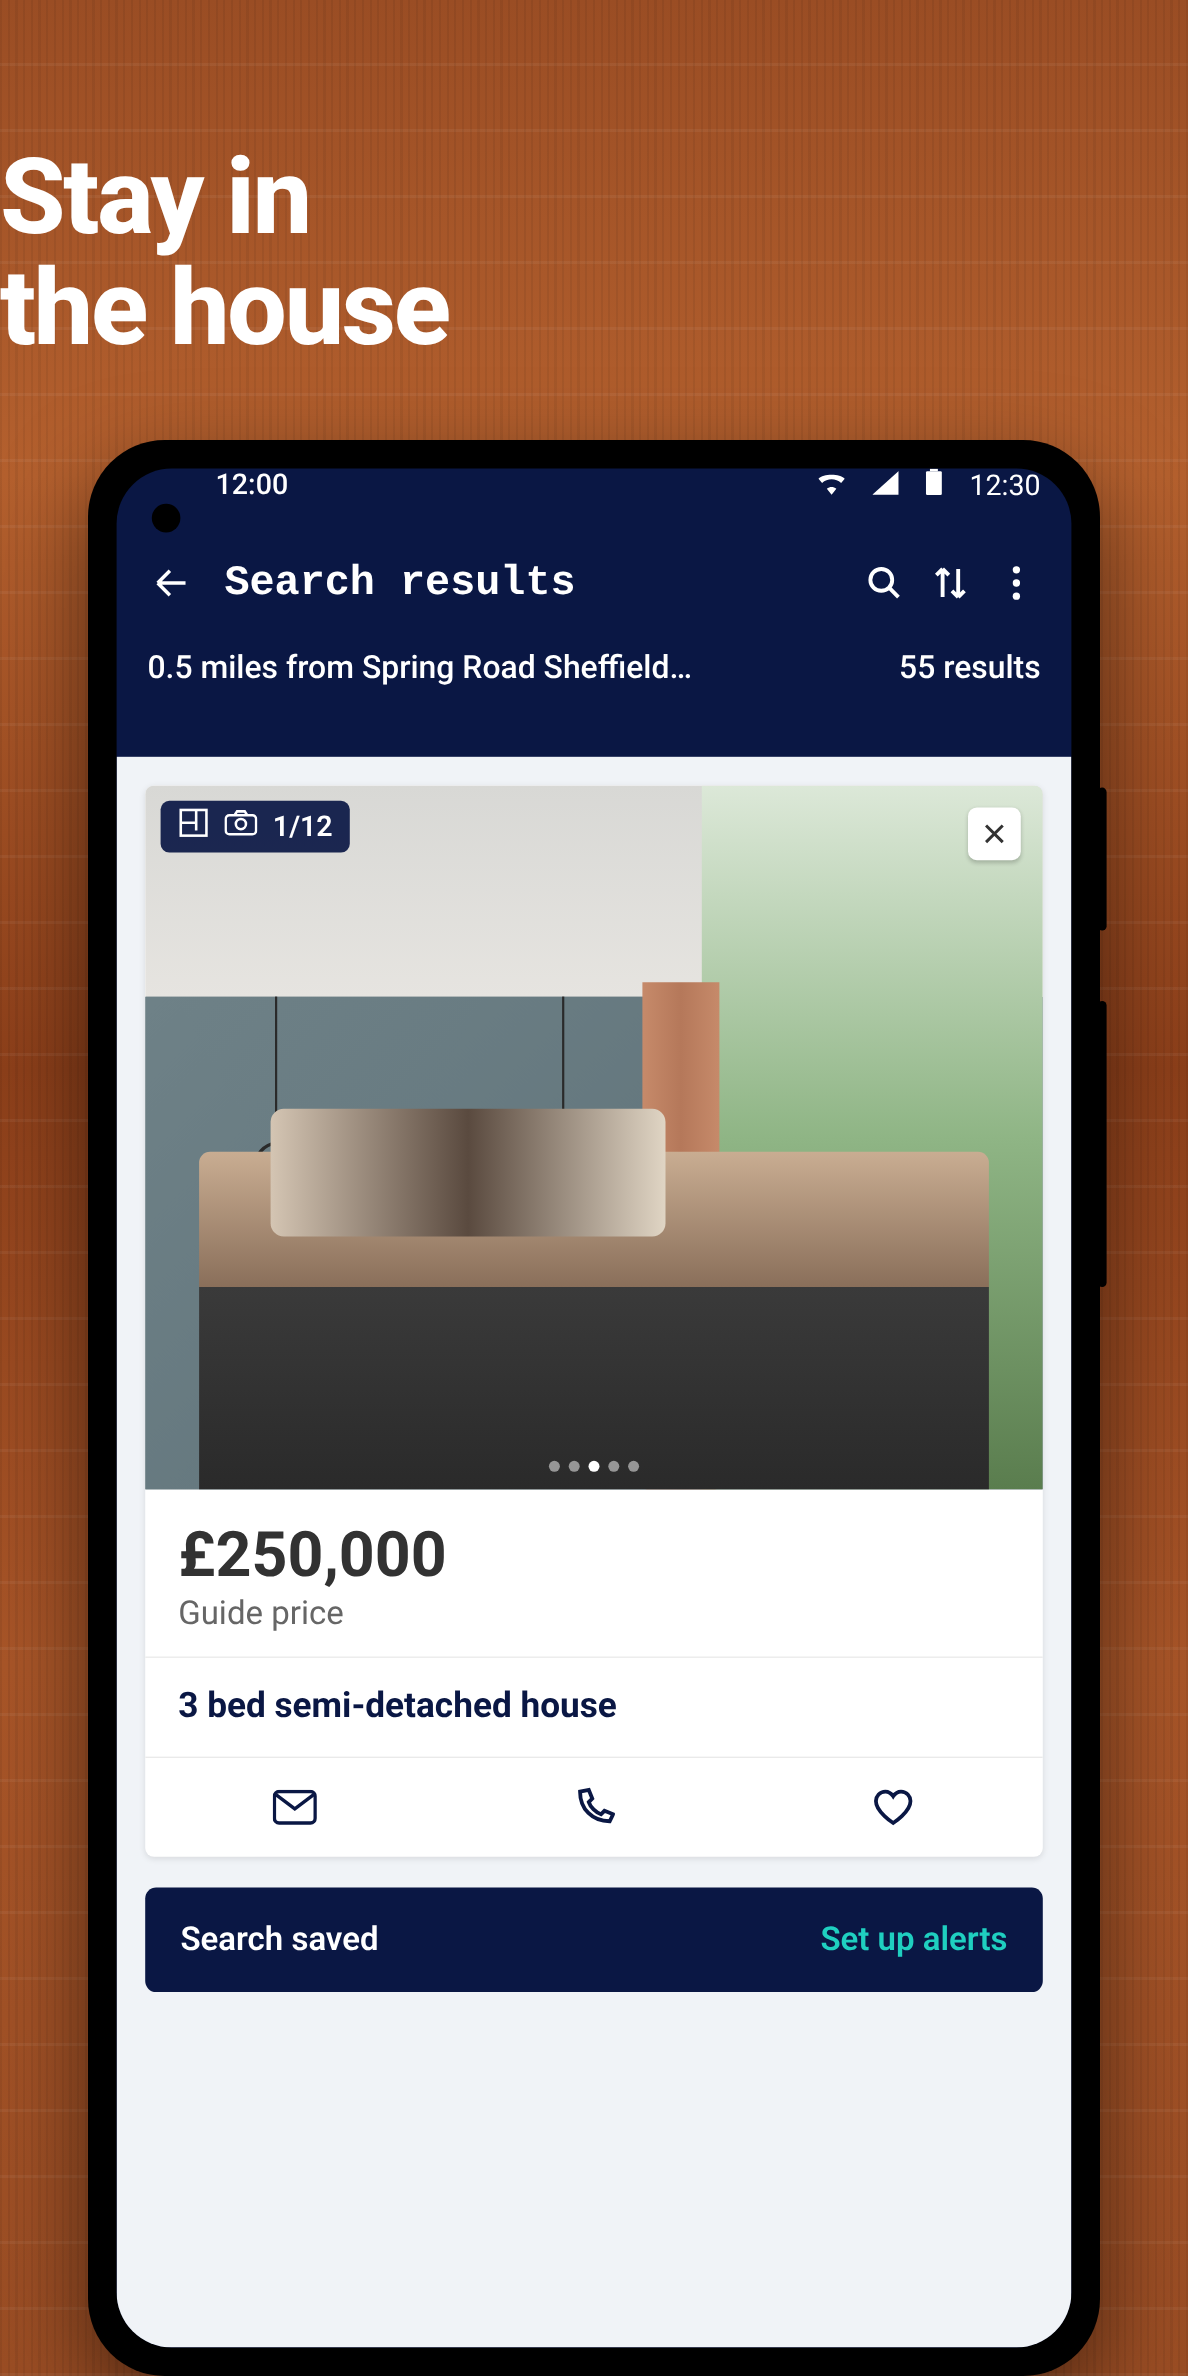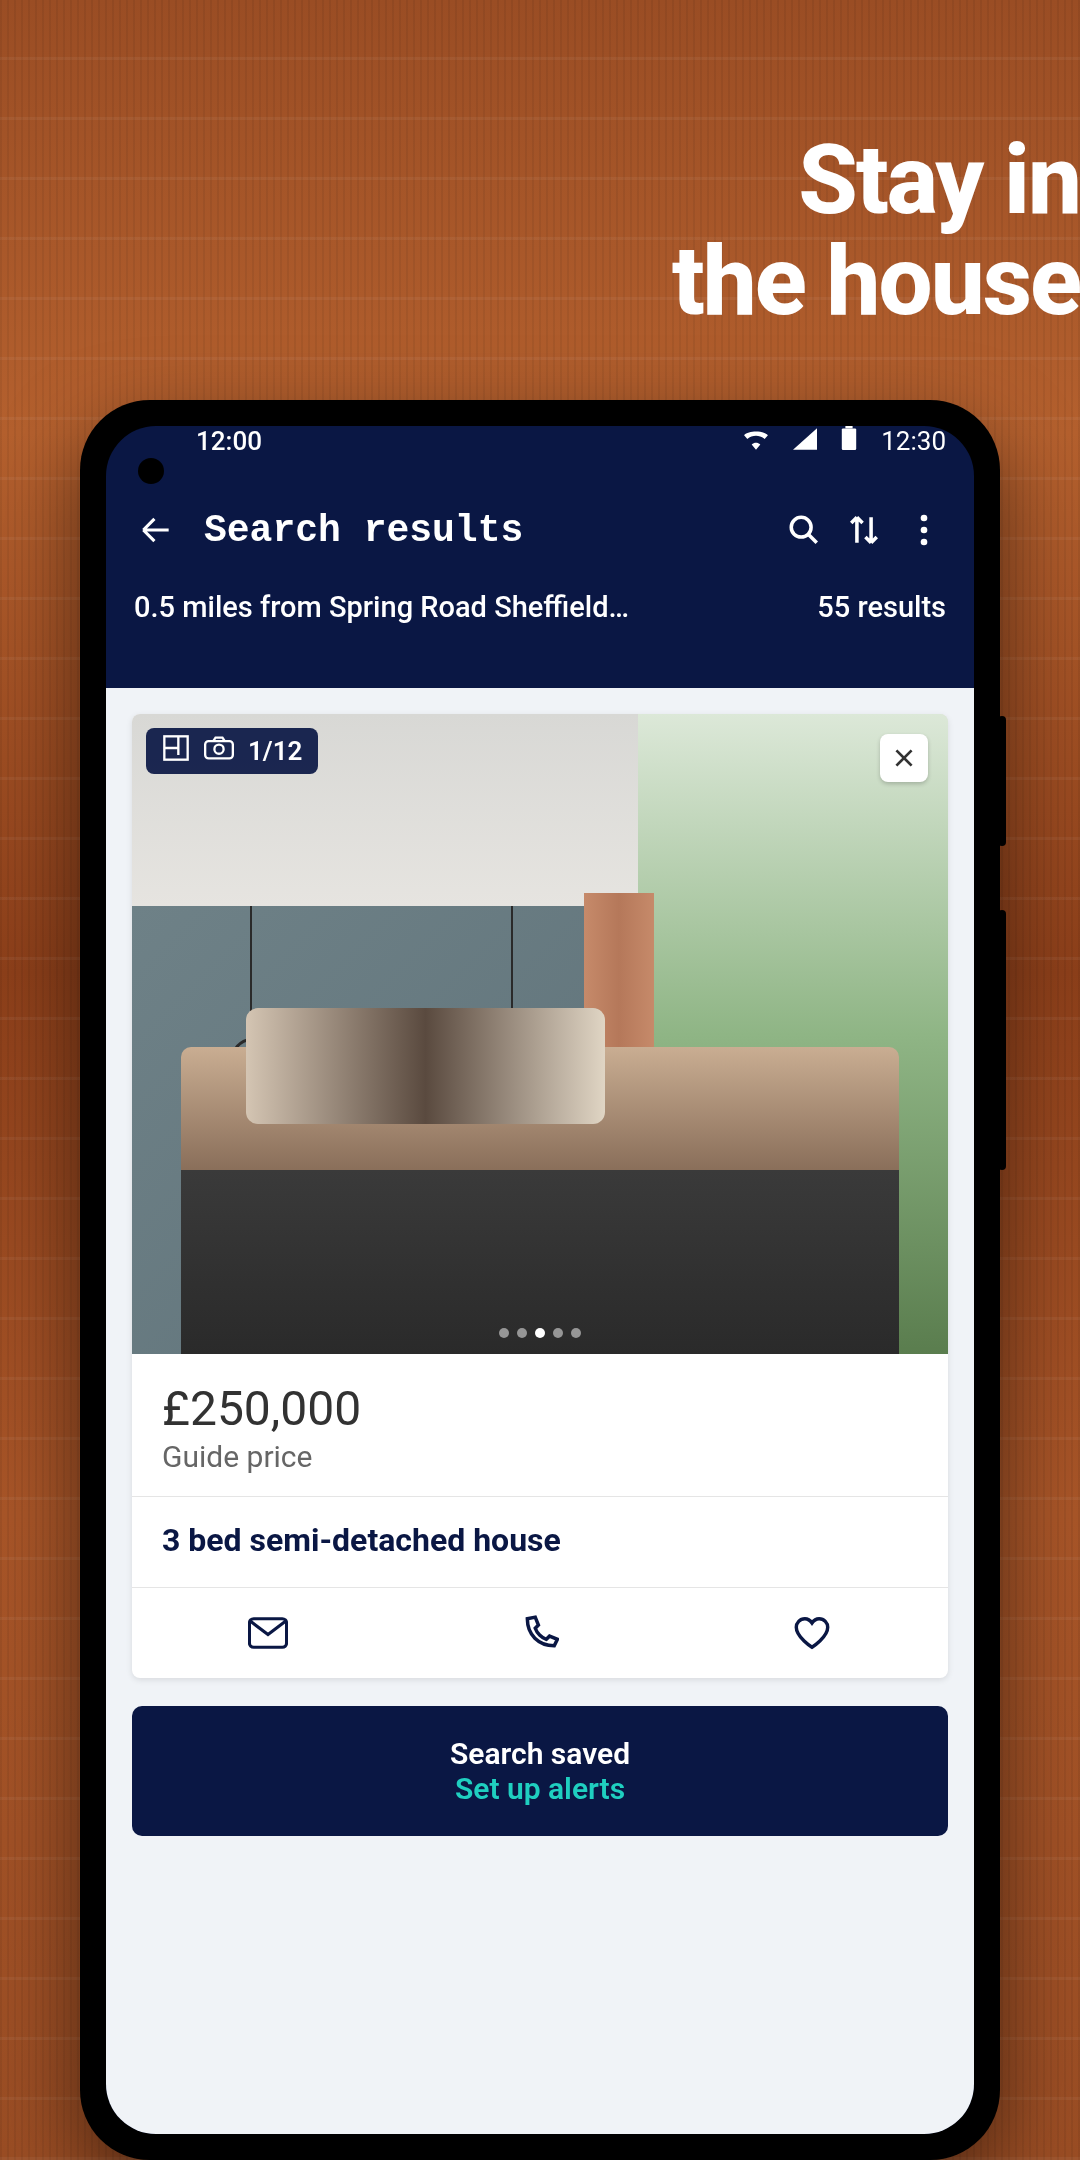--- a/index.html
+++ b/index.html
@@ -15,21 +15,21 @@
         rgba(0,0,0,0.06) 0px, rgba(0,0,0,0.06) 2px,
         transparent 2px, transparent 7px),
       repeating-linear-gradient(0deg,
         rgba(255,255,255,0.05) 0px, rgba(255,255,255,0.05) 3px,
         transparent 3px, transparent 60px),
       linear-gradient(180deg, #9a4d24 0%, #b4602e 20%, #8c3f1a 45%, #a85528 70%, #9a4d24 100%);
   }
   .promo-headline {
     position: absolute;
     top: 130px; left: 0; right: 0;
-    text-align: right;
+    text-align: left;
     color: #fff;
     font-weight: 800;
     font-size: 96px;
     line-height: 1.05;
     letter-spacing: -2px;
   }
   .phone-frame {
     position: absolute;
     left: 80px; top: 400px;
     width: 920px; height: 1760px;
@@ -120,33 +120,33 @@
     position: absolute; top: 20px; right: 20px;
     width: 48px; height: 48px; background: #fff; border-radius: 8px;
     display: flex; align-items: center; justify-content: center;
     box-shadow: 0 2px 4px rgba(0,0,0,0.2);
   }
   .dots { position: absolute; bottom: 16px; left: 50%; transform: translateX(-50%);
     display: flex; gap: 8px; }
   .dot { width: 10px; height: 10px; border-radius: 50%; background: rgba(255,255,255,0.5);}
   .dot.active { background: #fff; }
   .price-block { padding: 26px 30px 22px 30px; }
-  .price { font-size: 48px; font-weight: 400; color: #323232; }
+  .price { font-size: 57px; font-weight: 700; color: #323232; }
   .price-label { font-size: 30px; color: #666; margin-top: 2px; }
   .divider { height: 1px; background: #e5e5e5; }
   .desc-block { padding: 24px 30px 28px 30px; }
   .desc-title { font-size: 32px; font-weight: 700; color: #0a1744; }
   .desc-sub { font-size: 30px; color: #555; margin-top: 10px; }
   .action-row { display: flex; border-top: 1px solid #e5e5e5; }
   .action-btn { flex: 1; height: 90px; display: flex; align-items: center; justify-content: center; }
   .toast {
     margin-top: 28px; background: #0a1744; color: #fff;
     border-radius: 10px; padding: 30px 32px;
     display: flex; justify-content: space-between; align-items: center;
-    font-size: 30px; font-weight: 600; flex-direction: column;
+    font-size: 30px; font-weight: 600;
   }
   .toast-link { color: #1fcfc0; }
 </style>
 </head>
 <body>
 
 <div class="wood-bg"></div>
 
 <div class="promo-headline">
   <div>Stay in</div>

